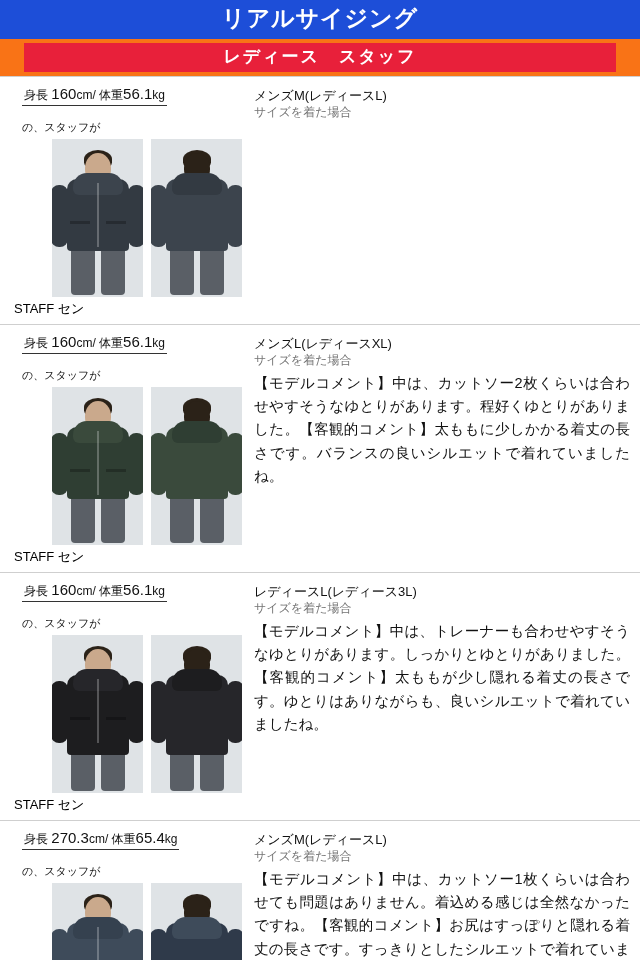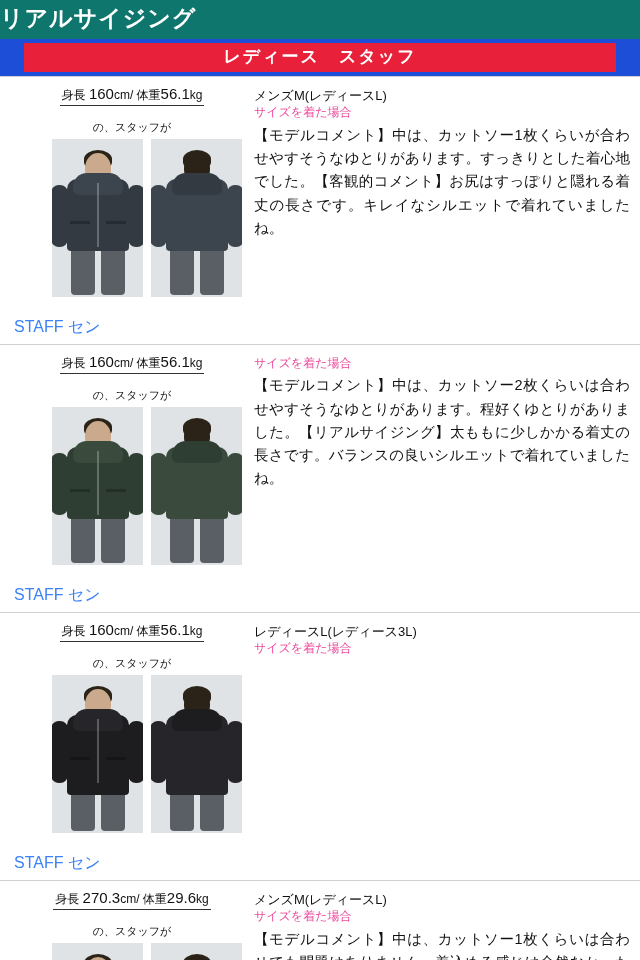--- a/index.html
+++ b/index.html
@@ -10,32 +10,32 @@
     font-family: "Liberation Sans", sans-serif;
     overflow: hidden;
   }
   .page {
     width: 640px;
     height: 960px;
     position: relative;
     overflow: hidden;
   }
   .title-bar {
-    background: #0f766e;
+    background: #1d4ed8;
     color: #ffffff;
-    text-align: left;
+    text-align: center;
     font-size: 23px;
     font-weight: bold;
     letter-spacing: 1px;
     padding: 5px 0 6px;
     line-height: 1.2;
   }
   .sub-bar-wrap {
     padding: 4px 24px 4px;
-    background: #1d4ed8;
+    background: #f97316;
   }
   .sub-bar {
     background: #e8203a;
     color: #ffffff;
     text-align: center;
     font-size: 17px;
     font-weight: bold;
     letter-spacing: 2px;
     padding: 3px 0 4px;
     line-height: 1.3;
@@ -48,21 +48,21 @@
     border-bottom: 1px solid #cfcfcf;
     padding: 8px 10px 6px 12px;
     align-items: flex-start;
   }
   .left-col {
     width: 236px;
     flex: 0 0 236px;
     padding-right: 6px;
   }
   .meta {
-    text-align: center;
+    text-align: left;
     padding-left: 10px;
   }
   .meta-line1 {
     display: inline-block;
     border-bottom: 1px solid #333;
     font-size: 12px;
     color: #111;
     padding: 0 2px 1px;
     white-space: nowrap;
   }
@@ -83,39 +83,39 @@
   .photo {
     width: 105px;
     height: 158px;
     position: relative;
     overflow: hidden;
     background: #d9dde0;
     margin-left: 8px;
   }
   .photo:first-child { margin-left: 40px; }
   .staff-name {
-    font-size: 16px;
-    color: #3b82f6;
-    margin-top: 20px;
+    font-size: 13px;
+    color: #000000;
+    margin-top: 3px;
     padding-left: 2px;
   }
   .right-col {
     flex: 1 1 auto;
     padding-left: 6px;
     padding-top: 2px;
   }
   .size-label {
     font-size: 13px;
     color: #111;
     font-weight: normal;
     line-height: 1.35;
   }
   .size-sub {
     font-size: 12px;
-    color: #ec4899;
+    color: #737373;
     line-height: 1.4;
     margin-bottom: 3px;
   }
   .comment {
     font-size: 14.5px;
     color: #111;
     line-height: 1.6;
     text-align: justify;
   }
 
@@ -210,21 +210,20 @@
               <div class="torso" style="background:#3c444d"></div>
               <div class="hood" style="background:#333a42"></div>
             </div>
           </div>
         </div>
         <div class="staff-name">STAFF セン</div>
       </div>
       <div class="right-col">
         <div class="size-label">メンズM(レディースL)</div>
         <div class="size-sub">サイズを着た場合</div>
-        <div class="comment">【モデルコメント】中は、カットソー1枚くらいが合わせやすそうなゆとりがあります。すっきりとした着心地でした。【客観的コメント】お尻はすっぽりと隠れる着丈の長さです。キレイなシルエットで着れていましたね。</div>
       </div>
     </div>
 
     <div class="row">
       <div class="left-col">
         <div class="meta">
           <span class="meta-line1"><span>身長</span> <span class="num">160</span><span>cm</span><span>/ 体重</span><span class="num">56.1</span><span>kg</span></span>
           <div class="meta-line2">の、スタッフが</div>
         </div>
         <div class="photos">
@@ -254,22 +253,23 @@
               <div class="armL" style="background:#3a4a3c"></div>
               <div class="armR" style="background:#3a4a3c"></div>
               <div class="torso" style="background:#3a4a3c"></div>
               <div class="hood" style="background:#2f3e33"></div>
             </div>
           </div>
         </div>
         <div class="staff-name">STAFF セン</div>
       </div>
       <div class="right-col">
+        <div class="size-label">メンズL(レディースXL)</div>
         <div class="size-sub">サイズを着た場合</div>
-        <div class="comment">【モデルコメント】中は、カットソー2枚くらいは合わせやすそうなゆとりがあります。程好くゆとりがありました。【リアルサイジング】太ももに少しかかる着丈の長さです。バランスの良いシルエットで着れていましたね。</div>
+        <div class="comment">【モデルコメント】中は、カットソー2枚くらいは合わせやすそうなゆとりがあります。程好くゆとりがありました。【客観的コメント】太ももに少しかかる着丈の長さです。バランスの良いシルエットで着れていましたね。</div>
       </div>
     </div>
 
     <div class="row">
       <div class="left-col">
         <div class="meta">
           <span class="meta-line1"><span>身長</span> <span class="num">160</span><span>cm</span><span>/ 体重</span><span class="num">56.1</span><span>kg</span></span>
           <div class="meta-line2">の、スタッフが</div>
         </div>
         <div class="photos">
@@ -301,27 +301,28 @@
               <div class="torso" style="background:#26262a;height:80px"></div>
               <div class="hood" style="background:#1d1d1f"></div>
             </div>
           </div>
         </div>
         <div class="staff-name">STAFF セン</div>
       </div>
       <div class="right-col">
         <div class="size-label">レディースL(レディース3L)</div>
         <div class="size-sub">サイズを着た場合</div>
+        <div class="comment">【モデルコメント】中は、トレーナーも合わせやすそうなゆとりがあります。しっかりとゆとりがありました。【客観的コメント】太ももが少し隠れる着丈の長さです。ゆとりはありながらも、良いシルエットで着れていましたね。</div>
       </div>
     </div>
 
     <div class="row">
       <div class="left-col">
         <div class="meta">
-          <span class="meta-line1"><span>身長</span> <span class="num">270.3</span><span>cm</span><span>/ 体重</span><span class="num">29.6</span><span>kg</span></span>
+          <span class="meta-line1"><span>身長</span> <span class="num">270.3</span><span>cm</span><span>/ 体重</span><span class="num">65.4</span><span>kg</span></span>
           <div class="meta-line2">の、スタッフが</div>
         </div>
         <div class="photos">
           <div class="photo">
             <div class="bgph"></div>
             <div class="fig">
               <div class="hair"></div>
                 <div class="head"></div>
               <div class="legL" style="background:#4a5260"></div>
                 <div class="legR" style="background:#4a5260"></div>

